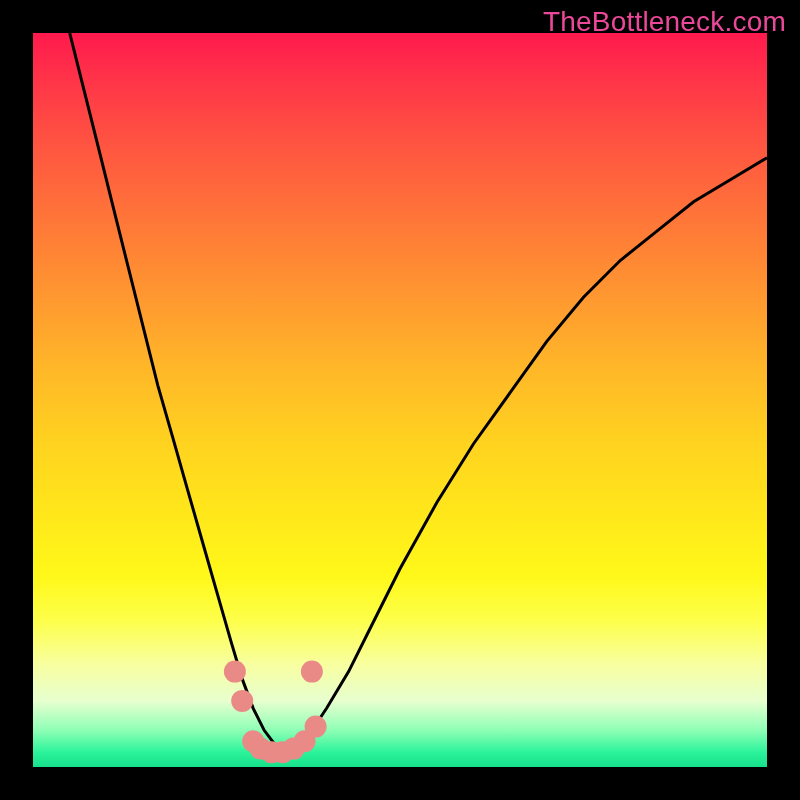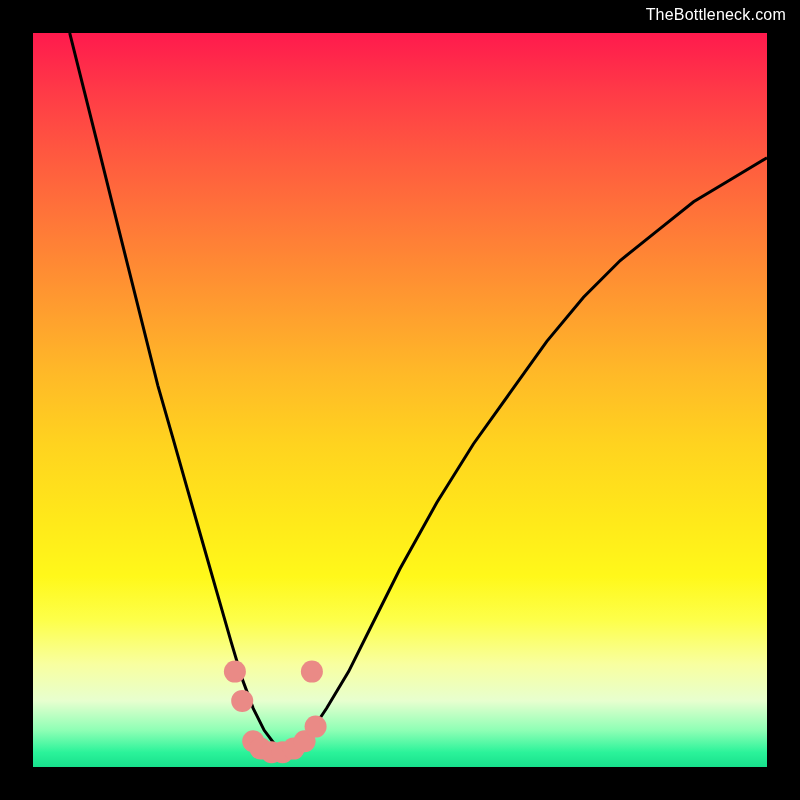--- a/index.html
+++ b/index.html
@@ -41,22 +41,22 @@
       #e7ffcf 91%,
       #8effb5 95%,
       #2bf39a 98%,
       #17e08c 100%
     );
   }
   .watermark {
     position: absolute;
     top: 6px;
     right: 14px;
-    color: #ffffff;
-    font-size: 16px;
+    color: #ec4899;
+    font-size: 28px;
     font-weight: 500;
     letter-spacing: 0.2px;
     user-select: none;
   }
   svg.curve {
     position: absolute;
     left: 0;
     top: 0;
     width: 734px;
     height: 734px;

